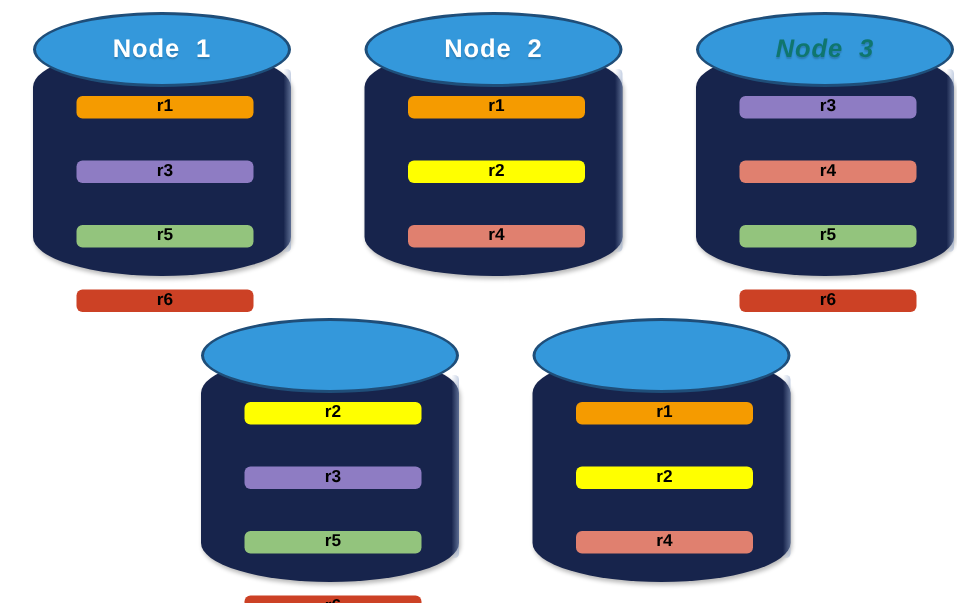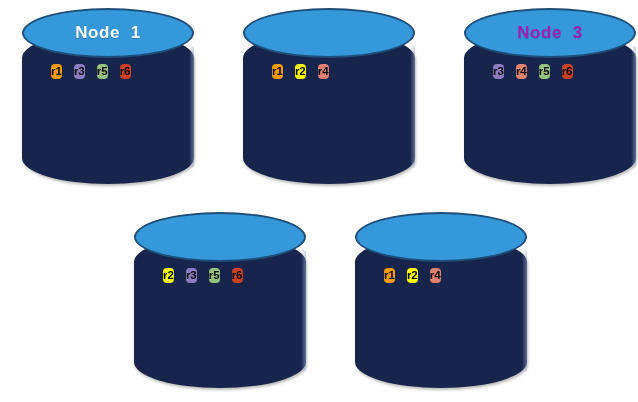--- a/index.html
+++ b/index.html
@@ -82,22 +82,22 @@
     white-space: pre;
   }
 
   
   .replica-stack {
     position: absolute;
     left: 29px;
     top: 56px;
     width: 118px;
     display: flex;
-    flex-direction: row;
-    gap: 12px;
+    flex-direction: column;
+    gap: 28px;
   }
 
   .replica {
     height: 15px;
     border-radius: 4px;
     display: flex;
     align-items: center;
     justify-content: center;
     font-size: 11.5px;
     font-weight: bold;
@@ -123,30 +123,31 @@
       <div class="replica-stack">
         <div class="replica" style="background: rgb(245, 155, 0); color: rgb(0, 0, 0);">r1</div>
         <div class="replica" style="background: rgb(142, 124, 195); color: rgb(0, 0, 0);">r3</div>
         <div class="replica" style="background: rgb(147, 196, 125); color: rgb(0, 0, 0);">r5</div>
         <div class="replica" style="background: rgb(204, 65, 37); color: rgb(0, 0, 0);">r6</div>
       </div>
     </div>
     <div class="node" id="node-1">
       <div class="cyl-body" style="background: rgb(23, 36, 76);"></div>
       <div class="cyl-top" style="background: rgb(52, 152, 219); border-color: rgb(31, 78, 121);"></div>
+      <div class="node-label" style="color: rgb(255, 255, 255);">Node  2</div>
       <div class="replica-stack">
         <div class="replica" style="background: rgb(245, 155, 0); color: rgb(0, 0, 0);">r1</div>
         <div class="replica" style="background: rgb(255, 255, 0); color: rgb(0, 0, 0);">r2</div>
         <div class="replica" style="background: rgb(224, 128, 111); color: rgb(0, 0, 0);">r4</div>
       </div>
     </div>
     <div class="node" id="node-2">
       <div class="cyl-body" style="background: rgb(23, 36, 76);"></div>
       <div class="cyl-top" style="background: rgb(52, 152, 219); border-color: rgb(31, 78, 121);"></div>
-      <div class="node-label" style="color: #a21caf;">Node  3</div>
+      <div class="node-label" style="color: #0f766e; font-style: italic;">Node  3</div>
       <div class="replica-stack">
         <div class="replica" style="background: rgb(142, 124, 195); color: rgb(0, 0, 0);">r3</div>
         <div class="replica" style="background: rgb(224, 128, 111); color: rgb(0, 0, 0);">r4</div>
         <div class="replica" style="background: rgb(147, 196, 125); color: rgb(0, 0, 0);">r5</div>
         <div class="replica" style="background: rgb(204, 65, 37); color: rgb(0, 0, 0);">r6</div>
       </div>
     </div>
     <div class="node" id="node-3">
       <div class="cyl-body" style="background: rgb(23, 36, 76);"></div>
       <div class="cyl-top" style="background: rgb(52, 152, 219); border-color: rgb(31, 78, 121);"></div>

